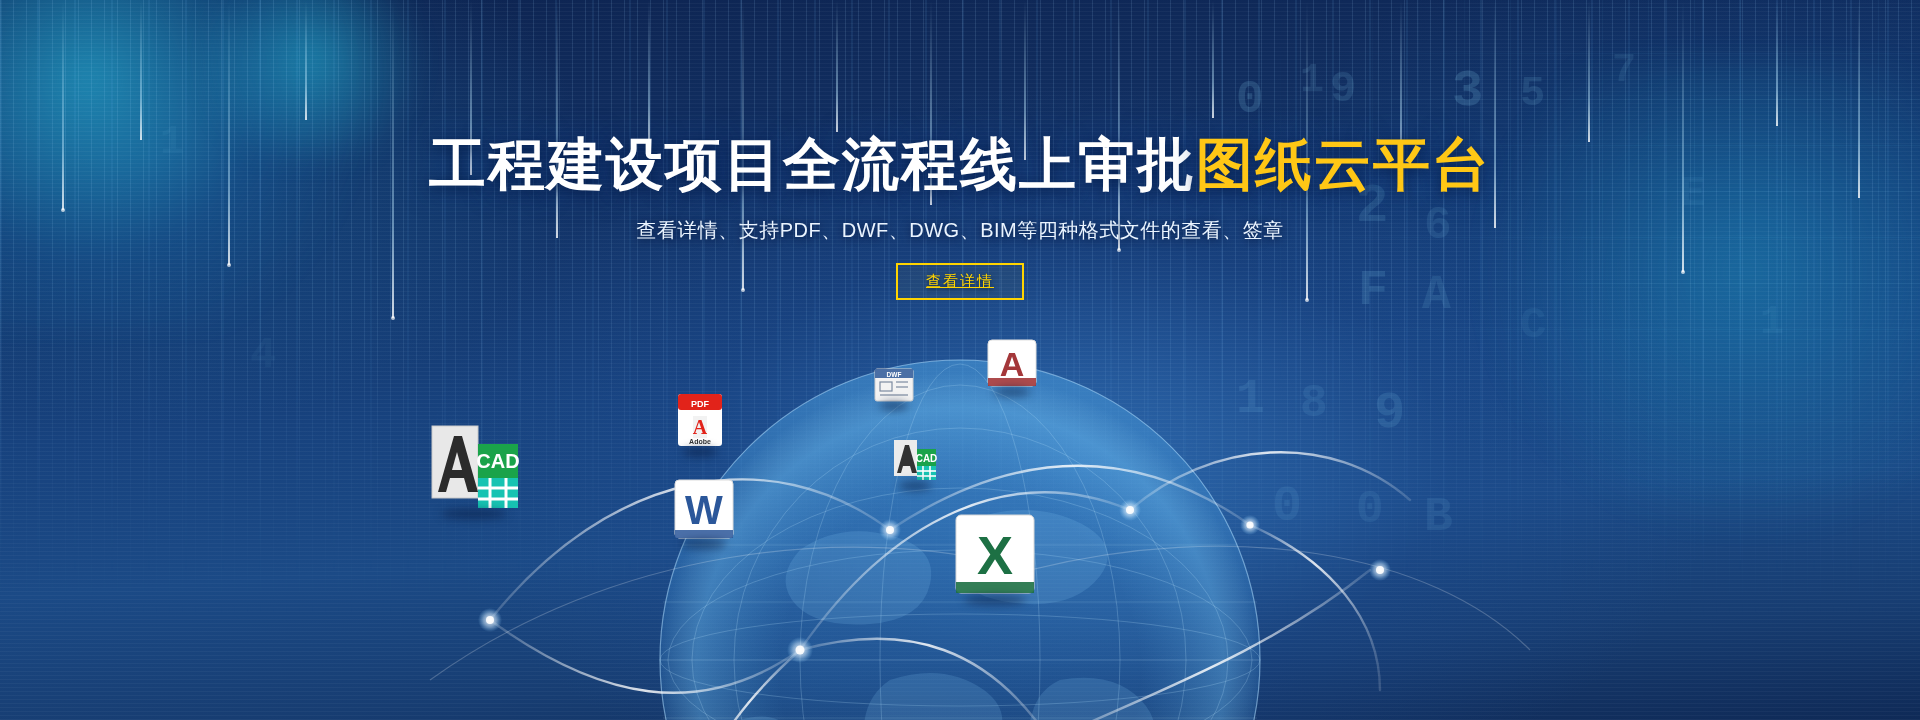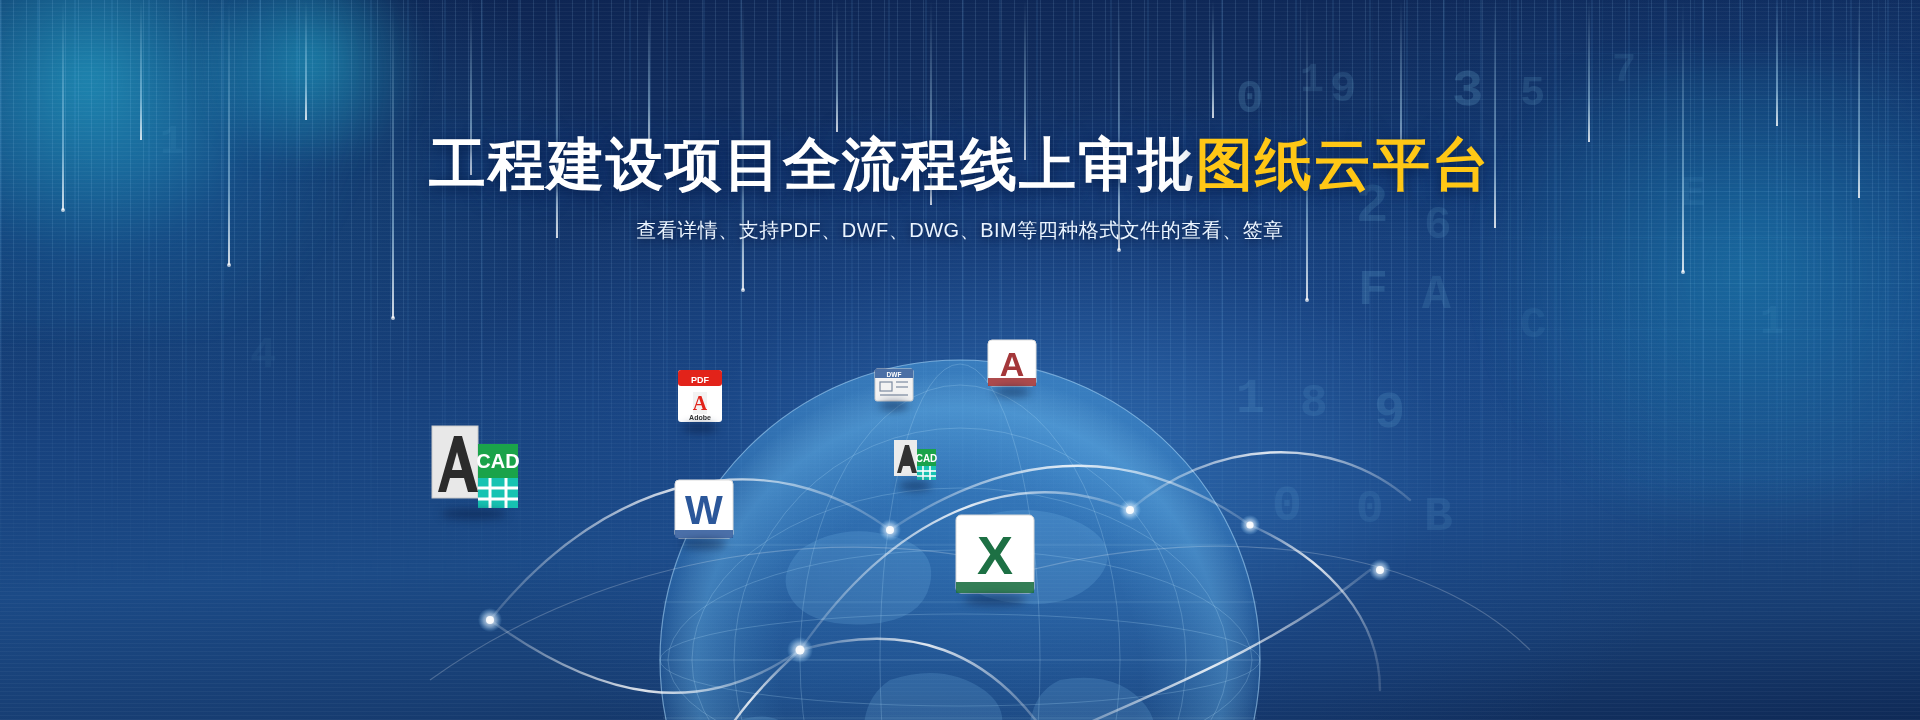--- a/index.html
+++ b/index.html
@@ -281,21 +281,21 @@
       <rect x="50" y="56" width="40" height="30" fill="#17c3b2"></rect>
       <g stroke="#ffffff" stroke-width="3">
         <line x1="50" y1="66" x2="90" y2="66"></line>
         <line x1="50" y1="77" x2="90" y2="77"></line>
         <line x1="62" y1="56" x2="62" y2="86"></line>
         <line x1="78" y1="56" x2="78" y2="86"></line>
       </g>
     </svg>
   </div>
 
-  <div class="fileicon" style="left:676px;top:368px;width:48px;height:56px">
+  <div class="fileicon" style="left:676px;top:392px;width:48px;height:56px">
     <div class="shadow"></div>
     <svg viewBox="0 0 48 56" width="48" height="56">
       <rect x="2" y="2" width="44" height="52" rx="3" fill="#ffffff"></rect>
       <rect x="2" y="2" width="44" height="16" rx="3" fill="#e2231a"></rect>
       <text x="24" y="15" font-family="Liberation Sans, sans-serif" font-size="9" font-weight="700" fill="#ffffff" text-anchor="middle">PDF</text>
       <path d="M17 24 L31 24 L31 46 L17 46 Z" fill="#f2f2f2"></path>
       <text x="24" y="42" font-family="Liberation Serif, serif" font-size="20" font-weight="700" fill="#e2231a" text-anchor="middle">A</text>
       <text x="24" y="52" font-family="Liberation Sans, sans-serif" font-size="7" font-weight="700" fill="#333" text-anchor="middle">Adobe</text>
     </svg>
   </div>
@@ -365,15 +365,18 @@
   </div>
 
   <div class="content">
     <h1 class="title">
       <span>工程建设项目全流程线上审批</span><span class="hl">图纸云平台</span>
     </h1>
 
     <div class="subtitle">查看详情、支持PDF、DWF、DWG、BIM等四种格式文件的查看、签章</div>
 
 
+    <div class="cta-row">
+      <a class="cta" href="#">查看详情</a>
+    </div>
   </div>
 
 </div>
 
 </body></html>

